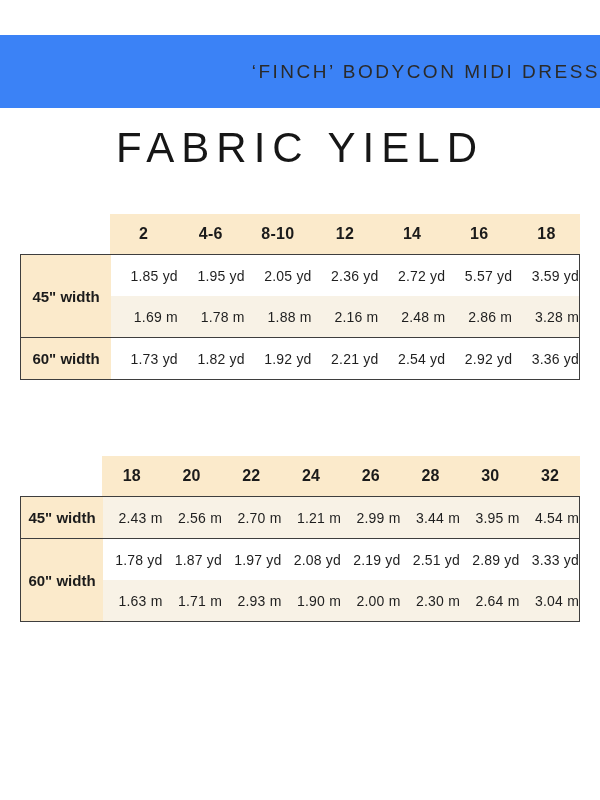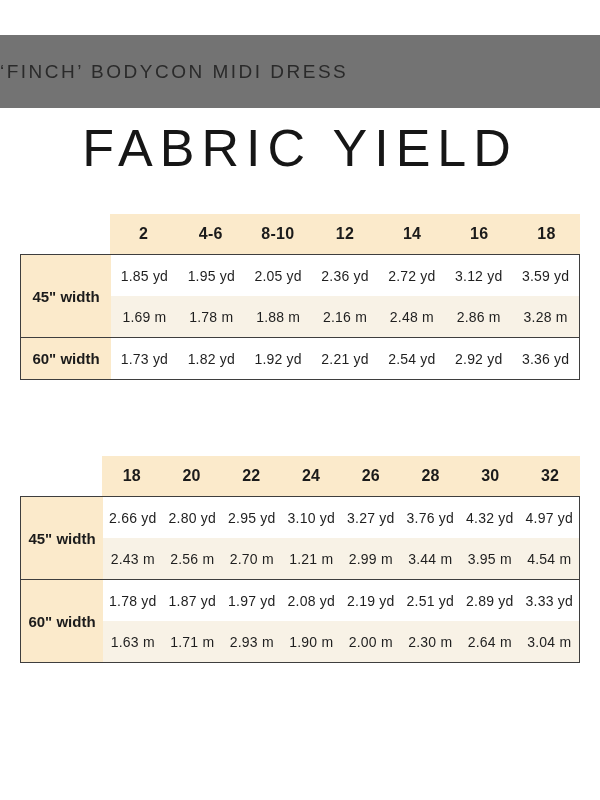--- a/index.html
+++ b/index.html
@@ -10,38 +10,38 @@
   }
   body {
     width: 600px;
     height: 800px;
     overflow: hidden;
   }
 
   .banner {
     margin-top: 35px;
     height: 73px;
-    background: #737373;
-    display: flex;
-    align-items: center;
-    justify-content: flex-start;
+    background: #3b82f6;
+    display: flex;
+    align-items: center;
+    justify-content: flex-end;
   }
   .banner-title {
     font-size: 19px;
     letter-spacing: 2.5px;
     color: #2A2A2A;
     font-weight: normal;
   }
 
   .page-title {
     margin-top: 20px;
     height: 40px;
     line-height: 40px;
     text-align: center;
-    font-size: 52px;
+    font-size: 42px;
     letter-spacing: 7px;
     color: #161616;
     font-weight: normal;
     white-space: nowrap;
   }
 
   .yield-table {
     width: 560px;
     margin-left: 20px;
     margin-right: 20px;
@@ -88,21 +88,21 @@
   .rows { flex: 1; min-width: 0; }
   .vrow {
     display: flex;
     height: 41px;
     align-items: center;
   }
   .vrow.yd { background: #FFFFFF; }
   .vrow.m  { background: #F8F2E6; }
   .val {
     flex: 1;
-    text-align: center;
+    text-align: right;
     font-size: 14px;
     color: #1F1F1F;
     letter-spacing: 0.2px;
     white-space: nowrap;
   }
 </style>
 </head>
 <body>
 
 <div class="banner">
@@ -124,21 +124,21 @@
   <div class="data-box">
     <div class="group">
       <div class="width-label">45" width</div>
       <div class="rows">
         <div class="vrow yd">
           <div class="val">1.85 yd</div>
           <div class="val">1.95 yd</div>
           <div class="val">2.05 yd</div>
           <div class="val">2.36 yd</div>
           <div class="val">2.72 yd</div>
-          <div class="val">3.12 yd</div>
+          <div class="val">5.57 yd</div>
           <div class="val">3.59 yd</div>
         </div>
         <div class="vrow m">
           <div class="val">1.69 m</div>
           <div class="val">1.78 m</div>
           <div class="val">1.88 m</div>
           <div class="val">2.16 m</div>
           <div class="val">2.48 m</div>
           <div class="val">2.86 m</div>
           <div class="val">3.28 m</div>
@@ -170,30 +170,20 @@
     <div class="size-cell">24</div>
     <div class="size-cell">26</div>
     <div class="size-cell">28</div>
     <div class="size-cell">30</div>
     <div class="size-cell">32</div>
   </div>
   <div class="data-box">
     <div class="group">
       <div class="width-label">45" width</div>
       <div class="rows">
-        <div class="vrow yd">
-          <div class="val">2.66 yd</div>
-          <div class="val">2.80 yd</div>
-          <div class="val">2.95 yd</div>
-          <div class="val">3.10 yd</div>
-          <div class="val">3.27 yd</div>
-          <div class="val">3.76 yd</div>
-          <div class="val">4.32 yd</div>
-          <div class="val">4.97 yd</div>
-        </div>
         <div class="vrow m">
           <div class="val">2.43 m</div>
           <div class="val">2.56 m</div>
           <div class="val">2.70 m</div>
           <div class="val">1.21 m</div>
           <div class="val">2.99 m</div>
           <div class="val">3.44 m</div>
           <div class="val">3.95 m</div>
           <div class="val">4.54 m</div>
         </div>

